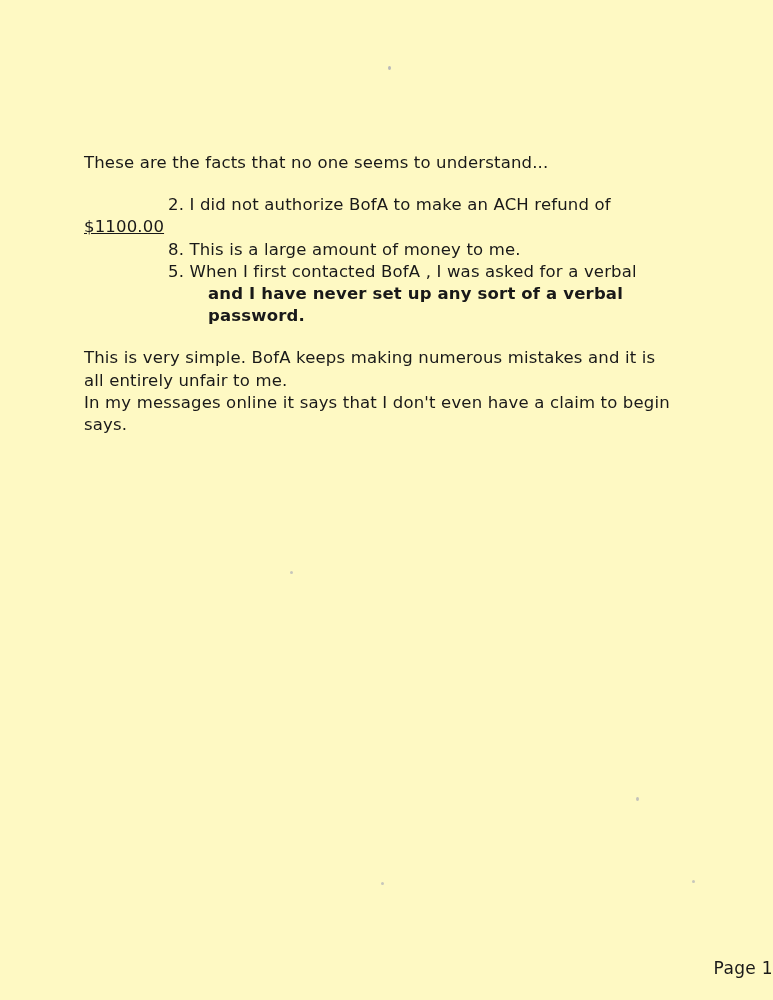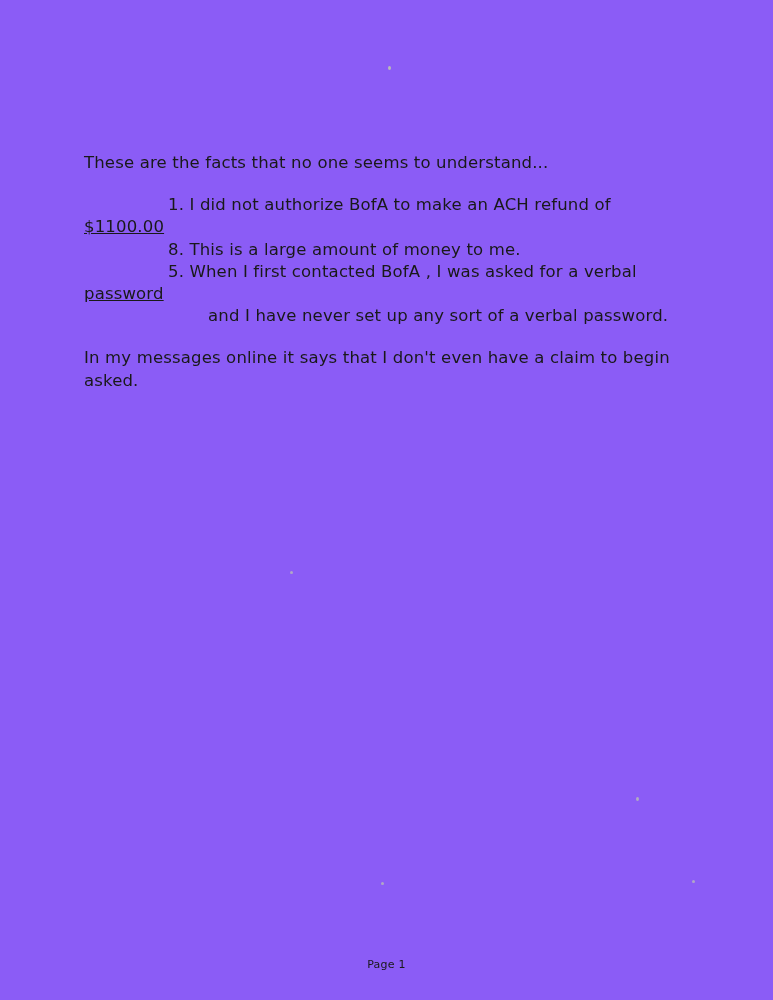--- a/index.html
+++ b/index.html
@@ -12,21 +12,21 @@
     height: 1000px;
     position: relative;
     font-family: "DejaVu Sans", sans-serif;
     color: #1a1a1a;
     overflow: hidden;
   }
 
   .page {
     position: absolute;
     inset: 0;
-    background: #8b5cf6;
+    background: #fef9c3;
   }
 
   
   .speck {
     position: absolute;
     background: #b9b9b9;
     border-radius: 50%;
   }
   .speck.s1 { left: 388px; top: 66px;  width: 3px; height: 4px; }
   .speck.s2 { left: 290px; top: 571px; width: 3px; height: 3px; opacity: .8; }
@@ -44,37 +44,37 @@
     letter-spacing: 0.01em;
     color: #191919;
   }
 
   .para {
     margin: 0;
   }
   .gap {
     height: 20px;
   }
-  .indent-3 { padding-left: 124px; }
+  .indent-3 { padding-left: 124px; font-weight: bold; }
 
   .numbered-line {
     padding-left: 84px;
   }
   .wrap-left {
     padding-left: 0;
     text-decoration: underline;
   }
 
   .footer {
     position: absolute;
     left: 0;
     right: 0;
     top: 958px;
-    text-align: center;
-    font-size: 11px;
+    text-align: right;
+    font-size: 17px;
     color: #191919;
     letter-spacing: 0.02em;
   }
 </style>
 </head>
 <body>
 
 <div class="page">
 
   <div class="speck s1"></div>
@@ -82,31 +82,32 @@
   <div class="speck s3"></div>
   <div class="speck s4"></div>
   <div class="speck s5"></div>
 
   <div class="body-text">
 
     <p class="para">These are the facts that no one seems to understand...</p>
 
     <div class="gap"></div>
 
-    <p class="para numbered-line">1. I did not authorize BofA to make an ACH refund of</p>
+    <p class="para numbered-line">2. I did not authorize BofA to make an ACH refund of</p>
     <p class="para wrap-left">$1100.00</p>
 
     <p class="para numbered-line">8. This is a large amount of money to me.</p>
 
     <p class="para numbered-line">5. When I first contacted BofA , I was asked for a verbal</p>
-    <p class="para wrap-left">password</p>
     <p class="para indent-3">and I have never set up any sort of a verbal password.</p>
 
     <div class="gap"></div>
 
+    <p class="para">This is very simple. BofA keeps making numerous mistakes and it is</p>
+    <p class="para">all entirely unfair to me.</p>
     <p class="para">In my messages online it says that I don't even have a claim to begin</p>
-    <p class="para">asked.</p>
+    <p class="para">says.</p>
 
   </div>
 
   <div class="footer">Page 1</div>
 
 </div>
 
 </body></html>

